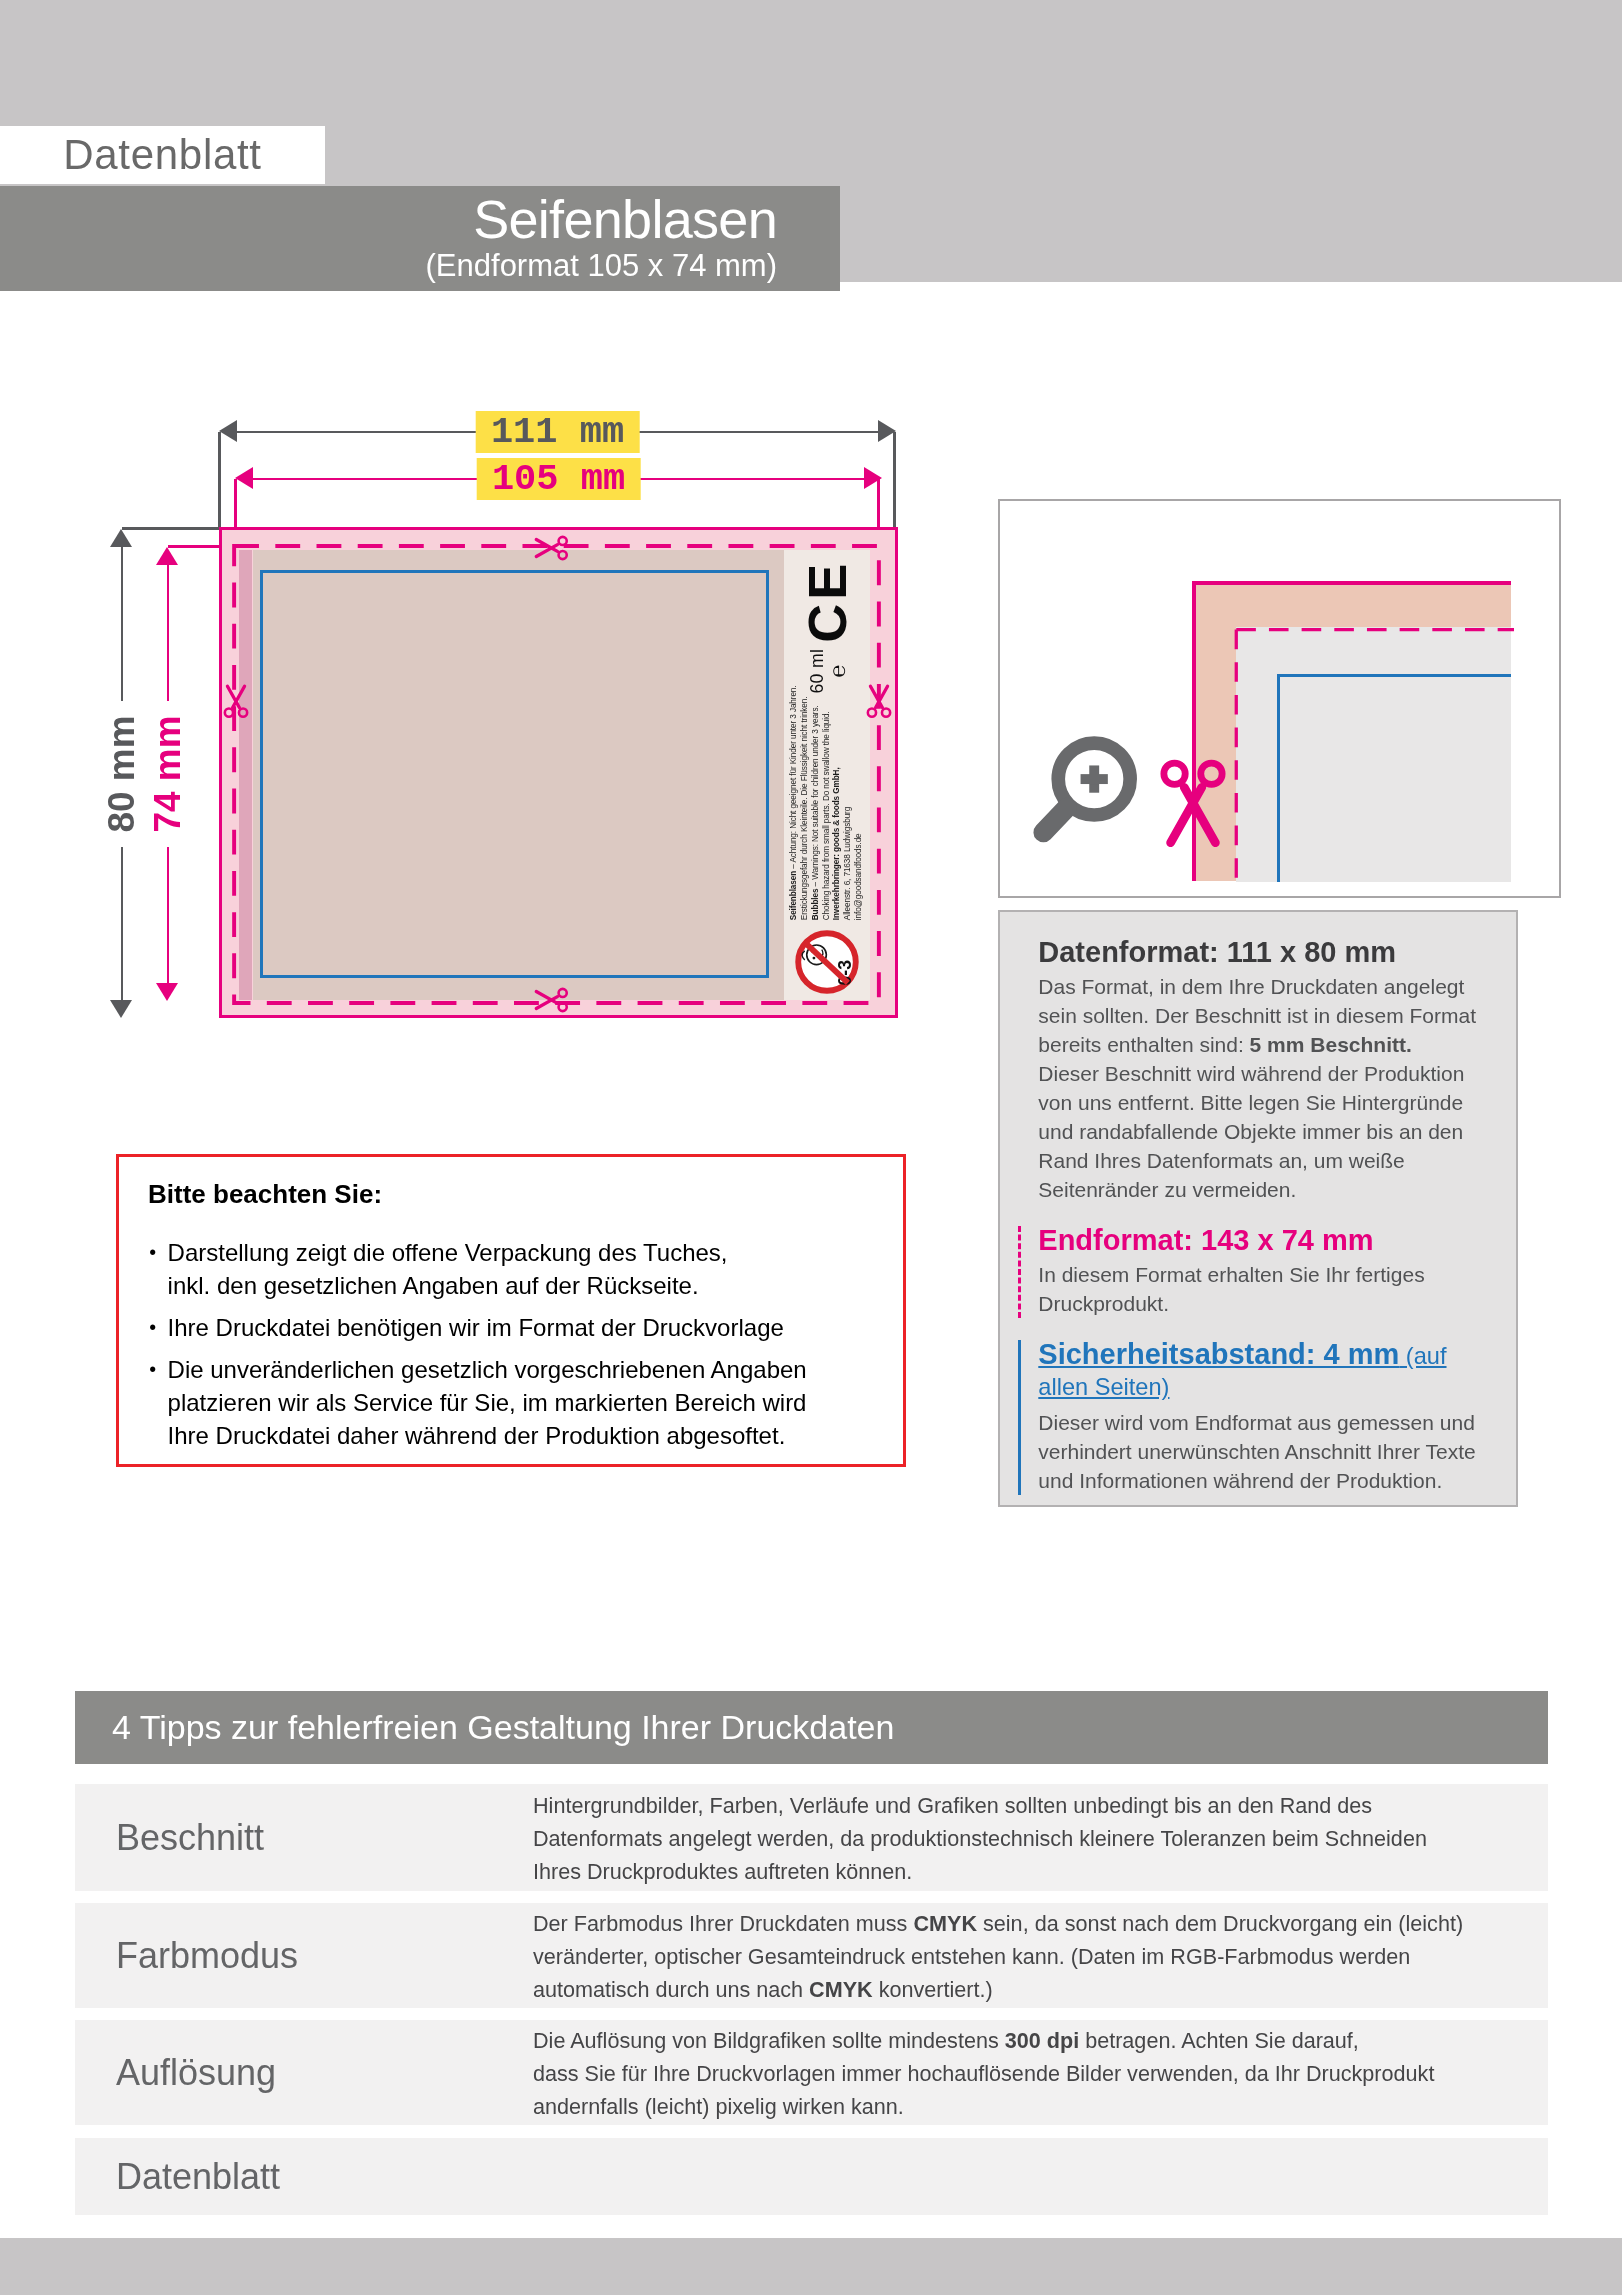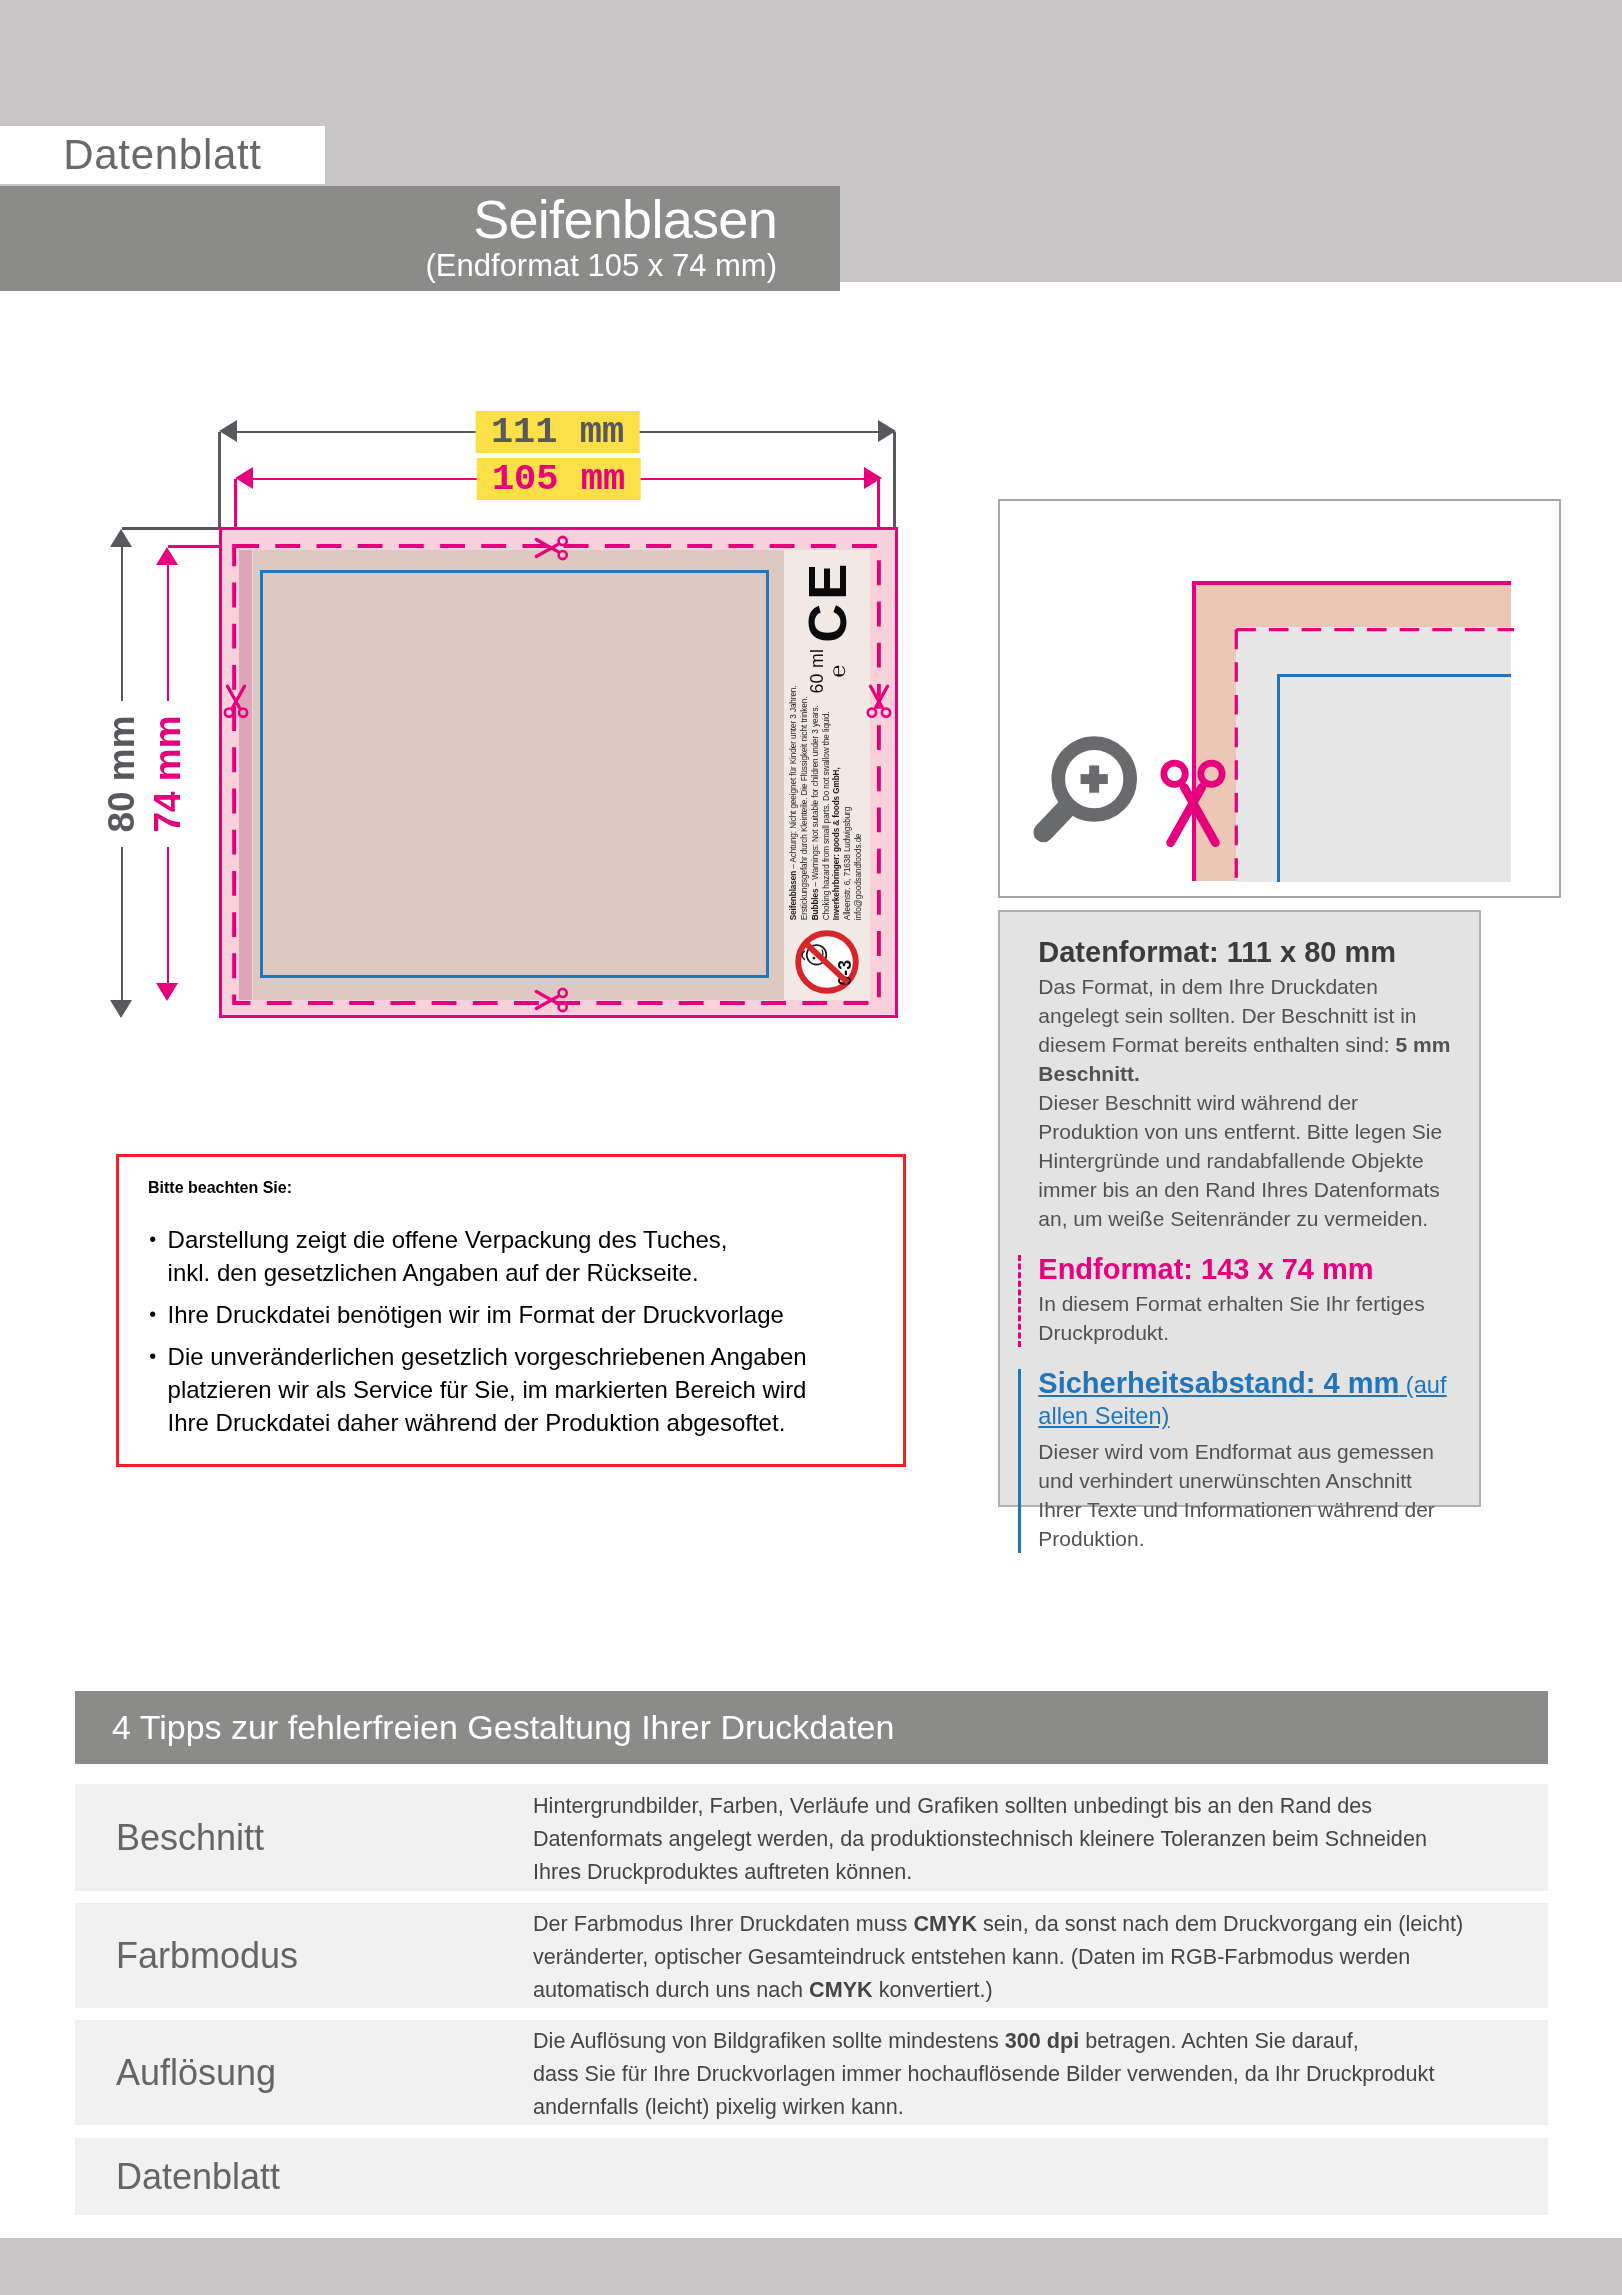--- a/index.html
+++ b/index.html
@@ -76,37 +76,37 @@
   .d-salmon-left{left:196px;top:84px;width:41px;height:296px;background:#ecc7b6;}
   .d-gray{left:236px;top:126px;width:275px;height:255px;background:#e8e7e7;}
   .d-solid-top{left:192px;top:80px;width:319px;height:3.9px;background:#e6007e;}
   .d-solid-left{left:192px;top:80px;width:3.9px;height:300px;background:#e6007e;}
   .d-blue-top{left:277px;top:173px;width:234px;height:3.3px;background:#2075bb;}
   .d-blue-left{left:277px;top:173px;width:3.3px;height:208px;background:#2075bb;}
   .d-scis{left:144px;top:264px;width:98px;height:68px;transform:rotate(-90deg);}
   .d-scis svg{width:100%;height:100%;}
 
   
-  .info-box{left:998px;top:910px;width:483px;height:597px;background:#e4e3e3;
+  .info-box{left:998px;top:910px;width:520px;height:597px;background:#e4e3e3;
     border:2px solid #b3b1b2;box-sizing:border-box;padding:26px 19.6px 0 18.3px;}
   .sec{border-left:3.3px solid transparent;padding-left:17px;}
   .sec h3{margin:0 0 5.2px 0;font-size:29px;line-height:29px;}
   .sec p{margin:0;font-size:21px;line-height:29px;color:#515254;}
   .sec-daten h3{color:#3b3b3d;}
   .sec-end{border-left:3.3px dashed #e6007e;margin-top:22px;}
   .sec-end h3{color:#e6007e;}
   .sec-safe{border-left:3.3px solid #2075bb;margin-top:22px;}
   .sec-safe h3{color:#2075bb;text-decoration:underline;}
   .sec-safe h3 .sfx{font-weight:normal;font-size:23.6px;}
   .mt{margin-top:19.6px;}
 
   
   .notice{left:116px;top:1154px;width:790px;height:313px;border:3.3px solid #ec2227;
     box-sizing:border-box;background:#fff;padding:22px 26px 0 29px;}
-  .notice h3{margin:0 0 26px 0;font-size:16px;color:#000;}
+  .notice h3{margin:0 0 26px 0;font-size:26px;color:#000;}
   .notice ul{margin:0;padding:0;list-style:none;}
   .notice li{position:relative;padding-left:19.6px;font-size:24px;line-height:33px;
     color:#000;margin-bottom:9.2px;}
   .notice li:before{content:"•";position:absolute;left:1.3px;top:0;font-size:19.6px;}
 
   
   .tips-banner{left:75px;top:1691px;width:1473px;height:73px;background:#8b8b89;
     color:#fff;font-size:34px;line-height:73px;padding-left:37px;box-sizing:border-box;}
   .trow{left:75px;width:1473px;background:#f2f1f1;}
   .trow .rlabel{position:absolute;left:41px;top:50%;transform:translateY(-50%);

